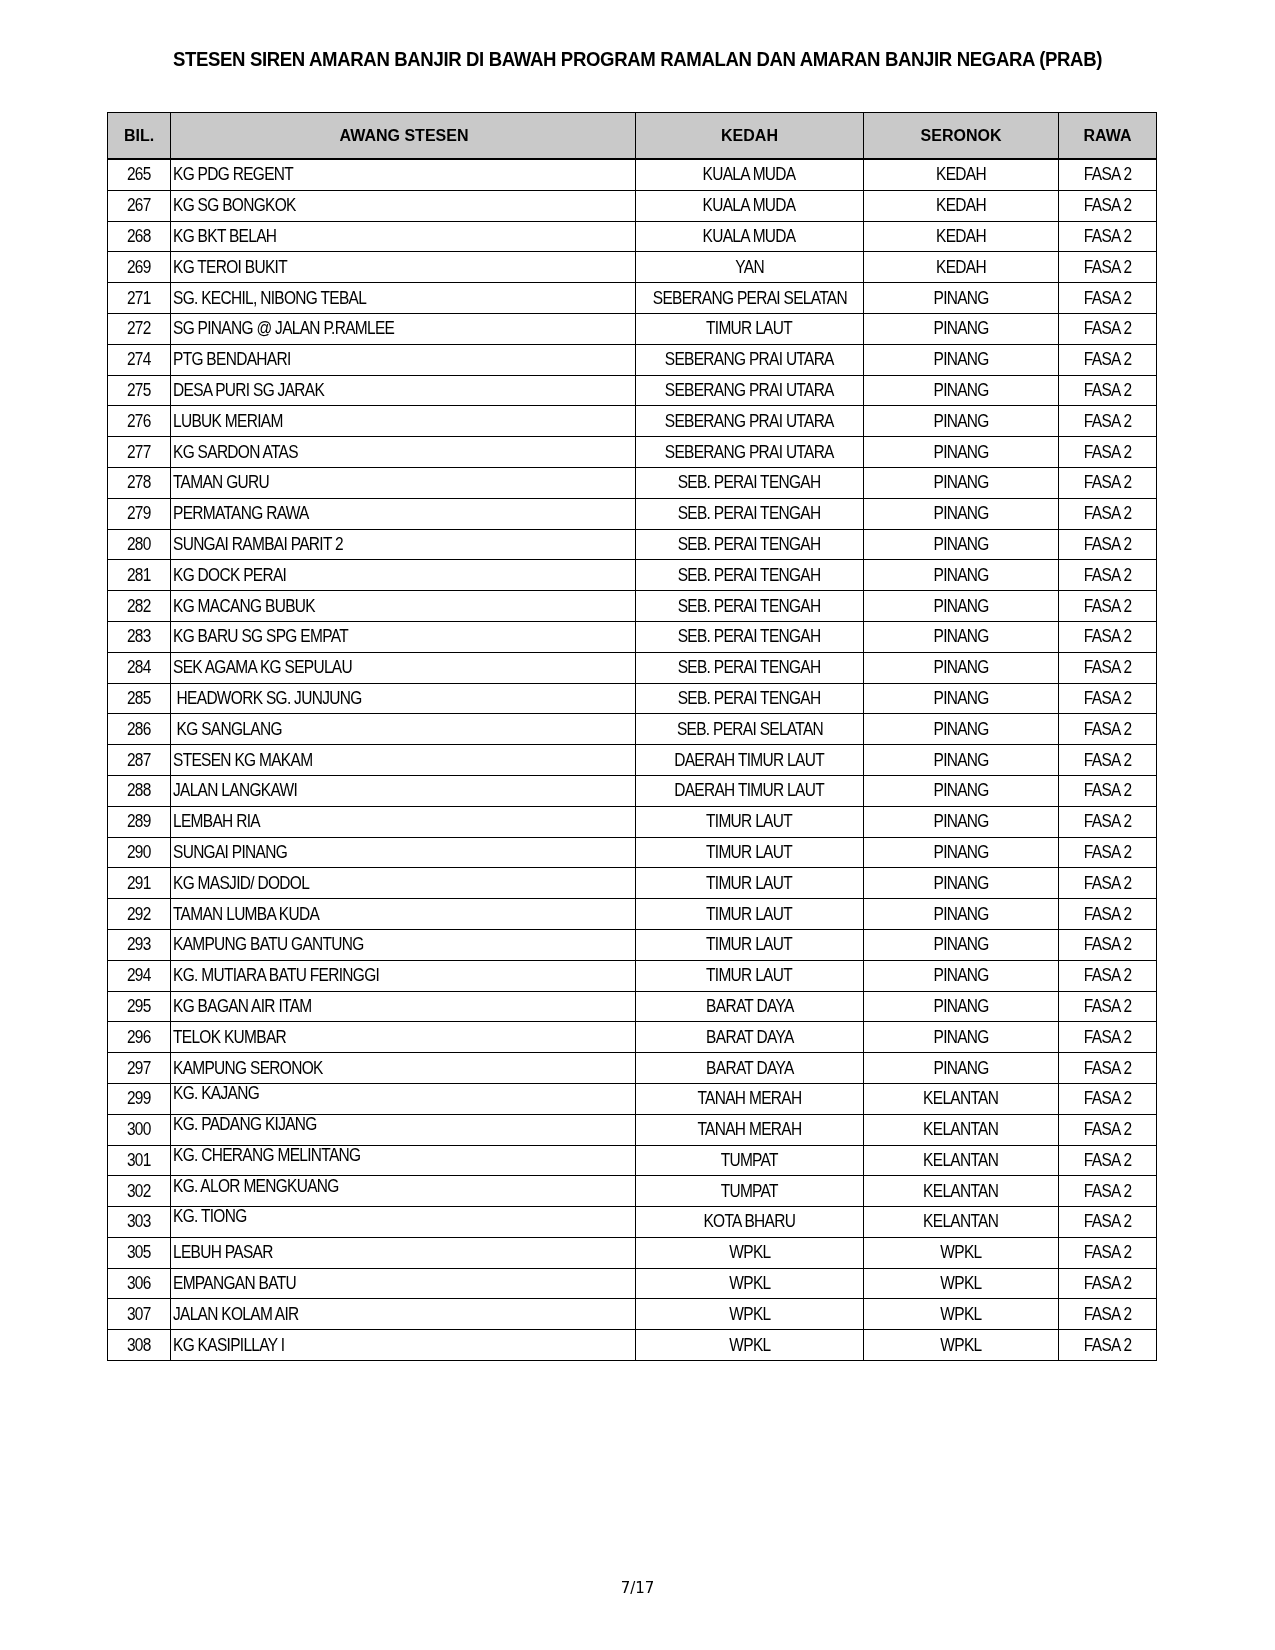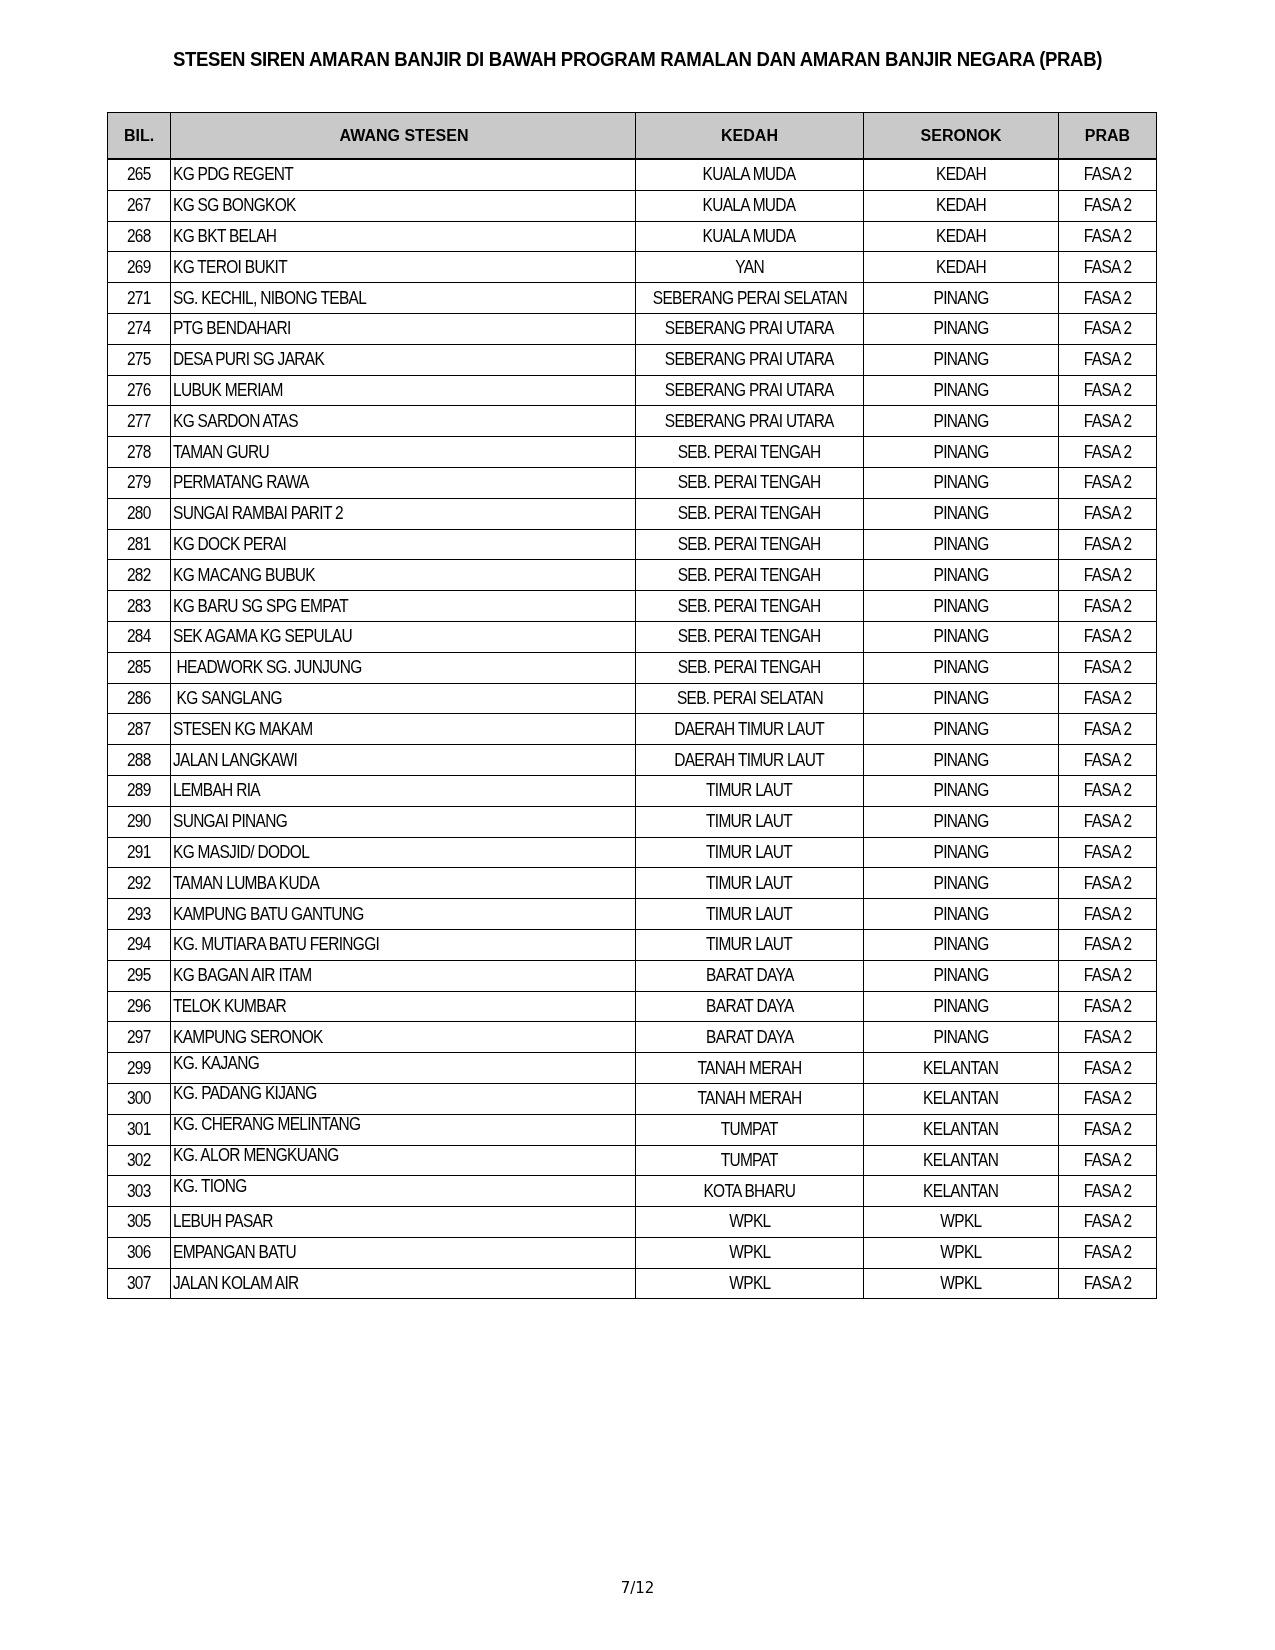--- a/index.html
+++ b/index.html
@@ -32,21 +32,21 @@
 
 <div class="title">STESEN SIREN AMARAN BANJIR DI BAWAH PROGRAM RAMALAN DAN AMARAN BANJIR NEGARA (PRAB)</div>
 
 <table class="main">
   <thead>
     <tr>
       <th class="c-bil">BIL.</th>
       <th class="c-nama" style="text-align:center;padding-left:0">AWANG STESEN</th>
       <th class="c-daerah">KEDAH</th>
       <th class="c-negeri">SERONOK</th>
-      <th class="c-prab">PRAB</th>
+      <th class="c-prab">RAWA</th>
     </tr>
   </thead>
   <tbody id="tbody">
       <tr>
         <td class="c-bil"><span class="cond" style="white-space: pre;">265</span></td>
         <td class="c-nama"><span class="cond" style="white-space: pre;">KG PDG REGENT</span></td>
         <td class="c-daerah"><span class="cond" style="white-space: pre;">KUALA MUDA</span></td>
         <td class="c-negeri"><span class="cond" style="white-space: pre;">KEDAH</span></td>
         <td class="c-prab"><span class="cond" style="white-space: pre;">FASA 2</span></td>
       </tr>
@@ -72,20 +72,27 @@
         <td class="c-prab"><span class="cond" style="white-space: pre;">FASA 2</span></td>
       </tr>
       <tr>
         <td class="c-bil"><span class="cond" style="white-space: pre;">271</span></td>
         <td class="c-nama"><span class="cond" style="white-space: pre;">SG. KECHIL, NIBONG TEBAL</span></td>
         <td class="c-daerah"><span class="cond" style="white-space: pre;">SEBERANG PERAI SELATAN</span></td>
         <td class="c-negeri"><span class="cond" style="white-space: pre;">PINANG</span></td>
         <td class="c-prab"><span class="cond" style="white-space: pre;">FASA 2</span></td>
       </tr>
       <tr>
+        <td class="c-bil"><span class="cond" style="white-space: pre;">272</span></td>
+        <td class="c-nama"><span class="cond" style="white-space: pre;">SG PINANG @ JALAN P.RAMLEE</span></td>
+        <td class="c-daerah"><span class="cond" style="white-space: pre;">TIMUR LAUT</span></td>
+        <td class="c-negeri"><span class="cond" style="white-space: pre;">PINANG</span></td>
+        <td class="c-prab"><span class="cond" style="white-space: pre;">FASA 2</span></td>
+      </tr>
+      <tr>
         <td class="c-bil"><span class="cond" style="white-space: pre;">274</span></td>
         <td class="c-nama"><span class="cond" style="white-space: pre;">PTG BENDAHARI</span></td>
         <td class="c-daerah"><span class="cond" style="white-space: pre;">SEBERANG PRAI UTARA</span></td>
         <td class="c-negeri"><span class="cond" style="white-space: pre;">PINANG</span></td>
         <td class="c-prab"><span class="cond" style="white-space: pre;">FASA 2</span></td>
       </tr>
       <tr>
         <td class="c-bil"><span class="cond" style="white-space: pre;">275</span></td>
         <td class="c-nama"><span class="cond" style="white-space: pre;">DESA PURI SG JARAK</span></td>
         <td class="c-daerah"><span class="cond" style="white-space: pre;">SEBERANG PRAI UTARA</span></td>
@@ -295,16 +302,23 @@
         <td class="c-negeri"><span class="cond" style="white-space: pre;">WPKL</span></td>
         <td class="c-prab"><span class="cond" style="white-space: pre;">FASA 2</span></td>
       </tr>
       <tr>
         <td class="c-bil"><span class="cond" style="white-space: pre;">307</span></td>
         <td class="c-nama"><span class="cond" style="white-space: pre;">JALAN KOLAM AIR</span></td>
         <td class="c-daerah"><span class="cond" style="white-space: pre;">WPKL</span></td>
         <td class="c-negeri"><span class="cond" style="white-space: pre;">WPKL</span></td>
         <td class="c-prab"><span class="cond" style="white-space: pre;">FASA 2</span></td>
       </tr>
+      <tr>
+        <td class="c-bil"><span class="cond" style="white-space: pre;">308</span></td>
+        <td class="c-nama"><span class="cond" style="white-space: pre;">KG KASIPILLAY I</span></td>
+        <td class="c-daerah"><span class="cond" style="white-space: pre;">WPKL</span></td>
+        <td class="c-negeri"><span class="cond" style="white-space: pre;">WPKL</span></td>
+        <td class="c-prab"><span class="cond" style="white-space: pre;">FASA 2</span></td>
+      </tr>
     </tbody>
 </table>
 
-<div class="footer">7/12</div>
+<div class="footer">7/17</div>
 
 </body></html>

